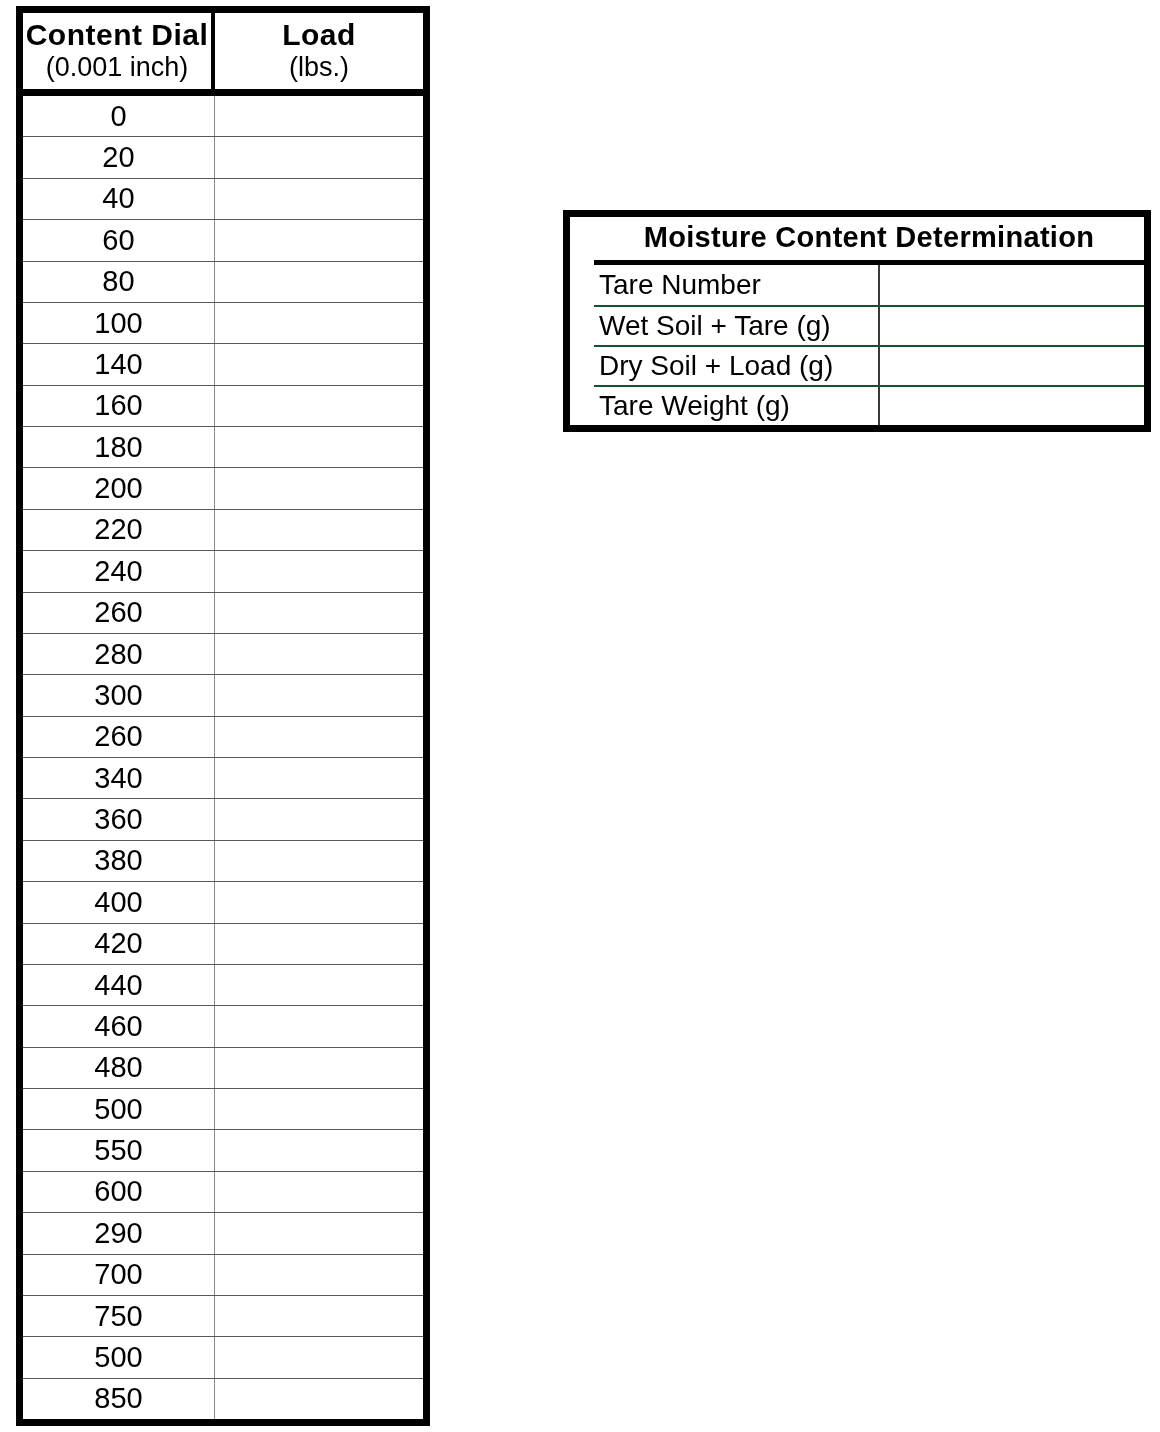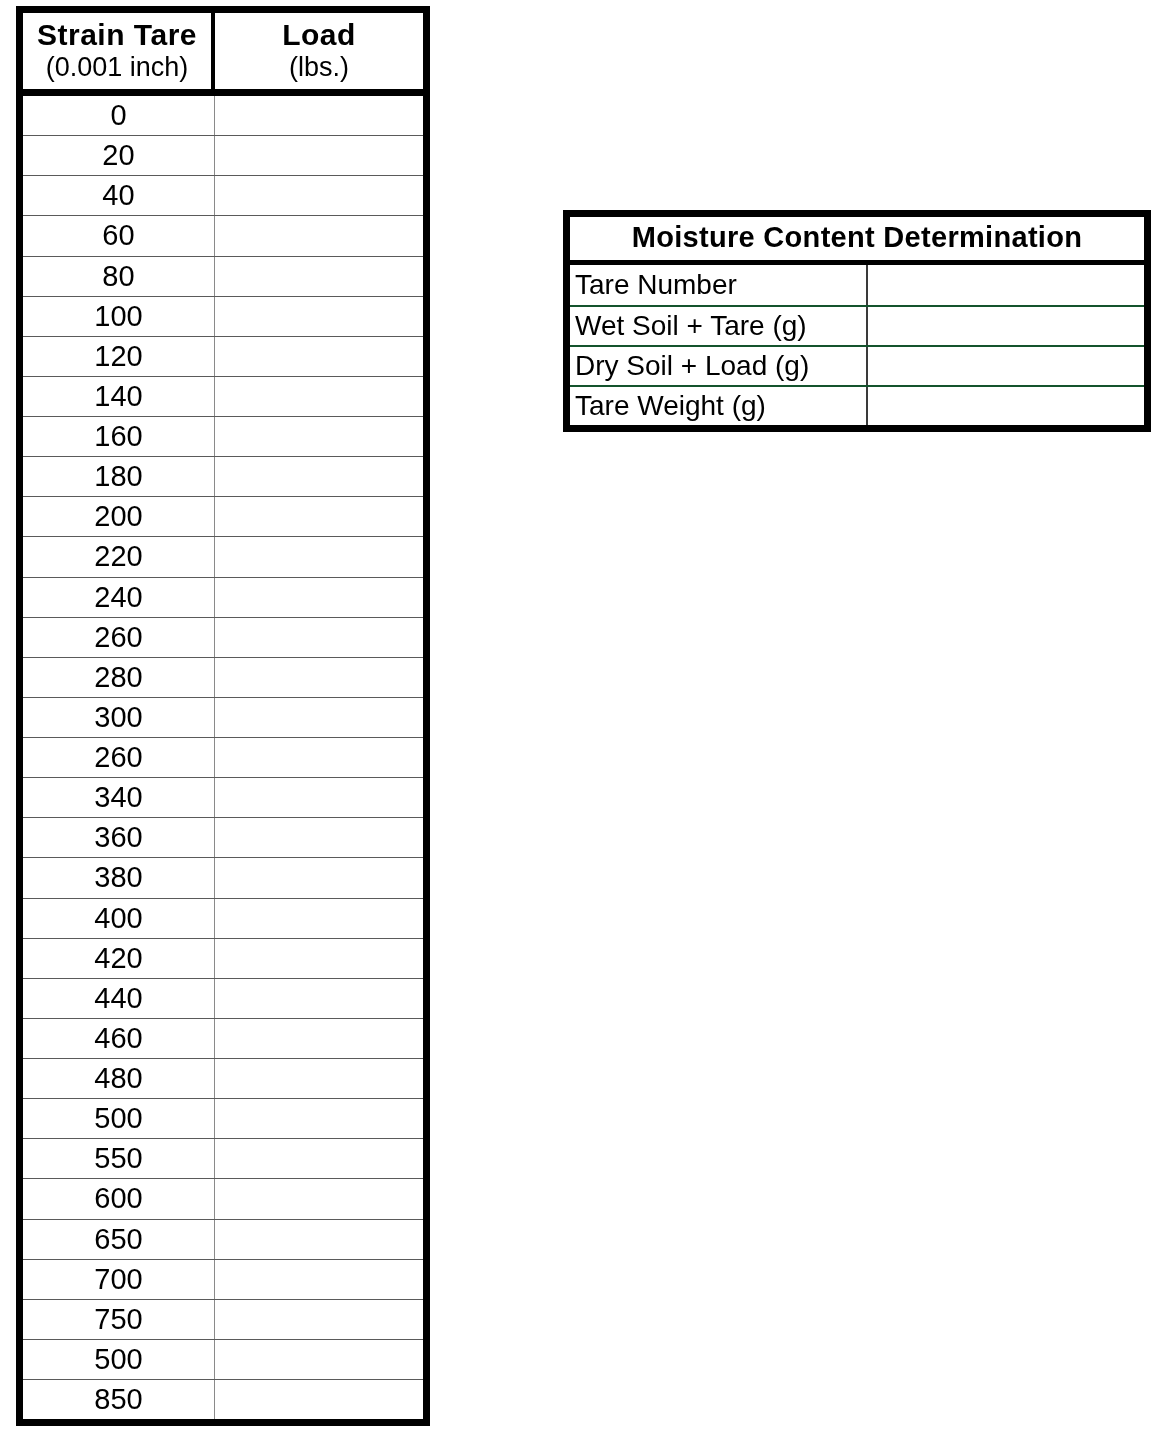--- a/index.html
+++ b/index.html
@@ -86,20 +86,21 @@
 
   
   .moisture-table {
     position: absolute;
     left: 563px;
     top: 210px;
     width: 588px;
     border: 7px solid #000;
     box-sizing: border-box;
     background: #fff;
+    padding-left: 24px;
   }
   .moisture-header {
     font-weight: bold;
     font-size: 29px;
     text-align: center;
     padding: 4px 2px 6px 2px;
     border-bottom: 5px solid #000;
     letter-spacing: 0.3px;
   }
   .mrow {
@@ -124,21 +125,21 @@
   }
 </style>
 </head>
 <body>
 
 <div class="page">
 
   <div class="strain-table">
     <div class="strain-header">
       <div class="hcell c1">
-        <div class="htitle">Strain Tare</div>
+        <div class="htitle">Content Dial</div>
         <div class="hsub">(0.001 inch)</div>
       </div>
       <div class="hcell c2">
         <div class="htitle">Load</div>
         <div class="hsub">(lbs.)</div>
       </div>
     </div>
 
     <div class="strain-body">
 
@@ -160,24 +161,20 @@
       </div>
         <div class="srow">
         <div class="scell c1">80</div>
         <div class="scell c2"></div>
       </div>
         <div class="srow">
         <div class="scell c1">100</div>
         <div class="scell c2"></div>
       </div>
         <div class="srow">
-        <div class="scell c1">120</div>
-        <div class="scell c2"></div>
-      </div>
-        <div class="srow">
         <div class="scell c1">140</div>
         <div class="scell c2"></div>
       </div>
         <div class="srow">
         <div class="scell c1">160</div>
         <div class="scell c2"></div>
       </div>
         <div class="srow">
         <div class="scell c1">180</div>
         <div class="scell c2"></div>
@@ -248,21 +245,21 @@
       </div>
         <div class="srow">
         <div class="scell c1">550</div>
         <div class="scell c2"></div>
       </div>
         <div class="srow">
         <div class="scell c1">600</div>
         <div class="scell c2"></div>
       </div>
         <div class="srow">
-        <div class="scell c1">650</div>
+        <div class="scell c1">290</div>
         <div class="scell c2"></div>
       </div>
         <div class="srow">
         <div class="scell c1">700</div>
         <div class="scell c2"></div>
       </div>
         <div class="srow">
         <div class="scell c1">750</div>
         <div class="scell c2"></div>
       </div>

